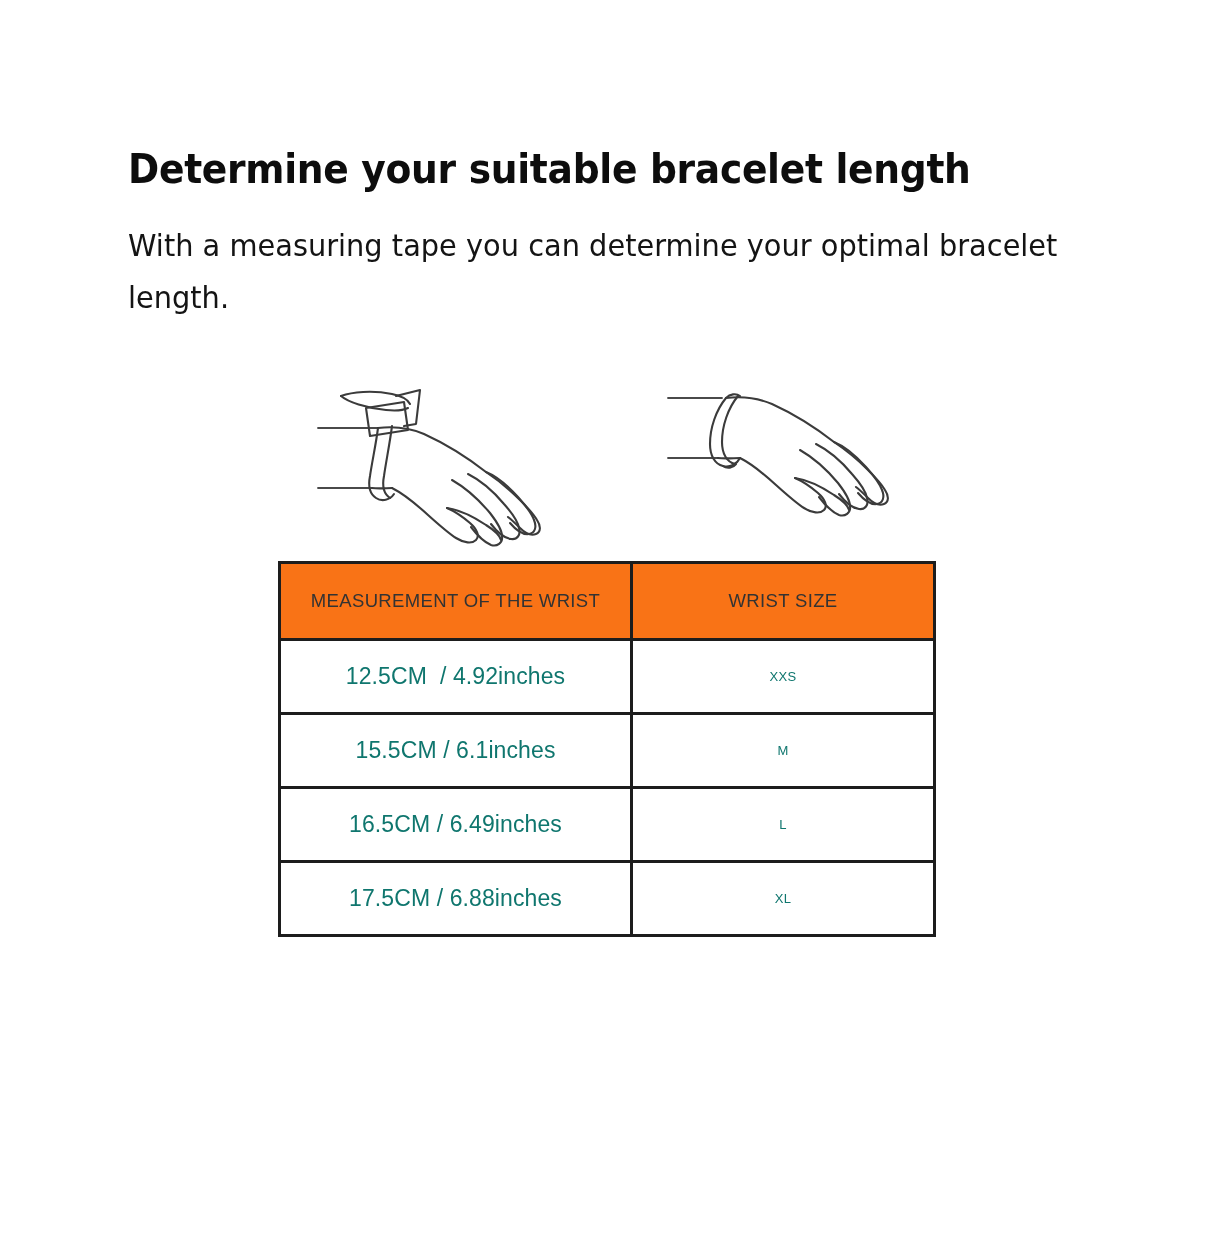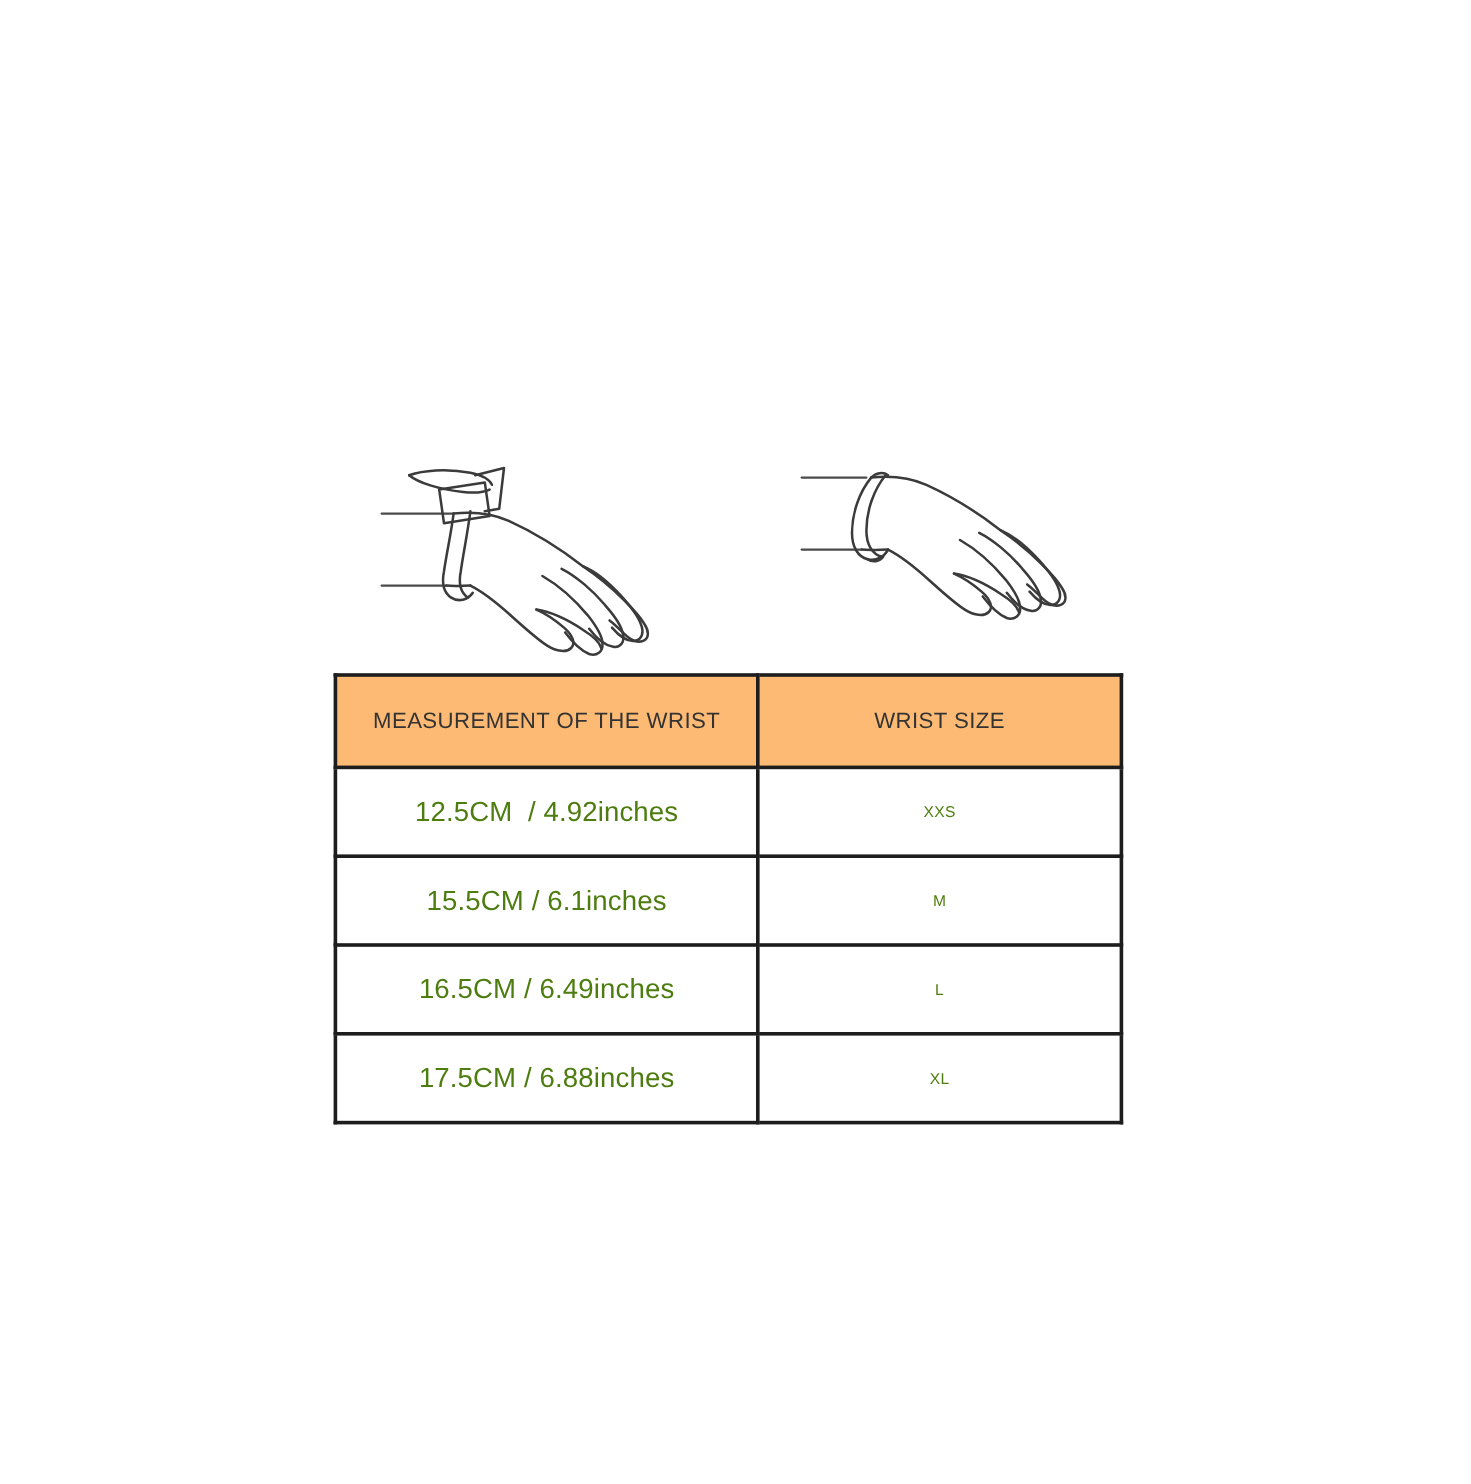--- a/index.html
+++ b/index.html
@@ -101,24 +101,24 @@
   }
   table.size-table col.col-measure { width: 352px; }
   table.size-table col.col-size    { width: 303px; }
 
   table.size-table th,
   table.size-table td {
     border: 3px solid #1d1d1d;
     text-align: center;
     vertical-align: middle;
     font-family: "Liberation Sans", sans-serif;
-    color: #4d7c0f;
+    color: #0f766e;
   }
   table.size-table thead th {
-    background: #fdba74;
+    background: #f97316;
     height: 77px;
     font-size: 18.5px;
     font-weight: 400;
     letter-spacing: 0.35px;
     color: #333333;
     padding: 0 10px;
   }
   table.size-table tbody td {
     background: #ffffff;
     height: 74px;
@@ -137,20 +137,24 @@
     letter-spacing: 0.3px;
     color: #2b2b2b;
     padding-bottom: 4px;
   }
 </style>
 </head>
 <body>
 
 <div class="page">
 
+  <div class="heading-block">
+    <h1 class="page-title">Determine your suitable bracelet length</h1>
+    <p class="page-subtitle">With a measuring tape you can determine your optimal bracelet length.</p>
+  </div>
 
   <div class="illustrations">
 
     <div class="illustration">
       <svg viewBox="0 0 300 200" xmlns="http://www.w3.org/2000/svg">
 
         <path class="ill-line-thin" d="M18 76 L78 76"></path>
 
         <path class="ill-line-thin" d="M18 136 L72 136"></path>
 

